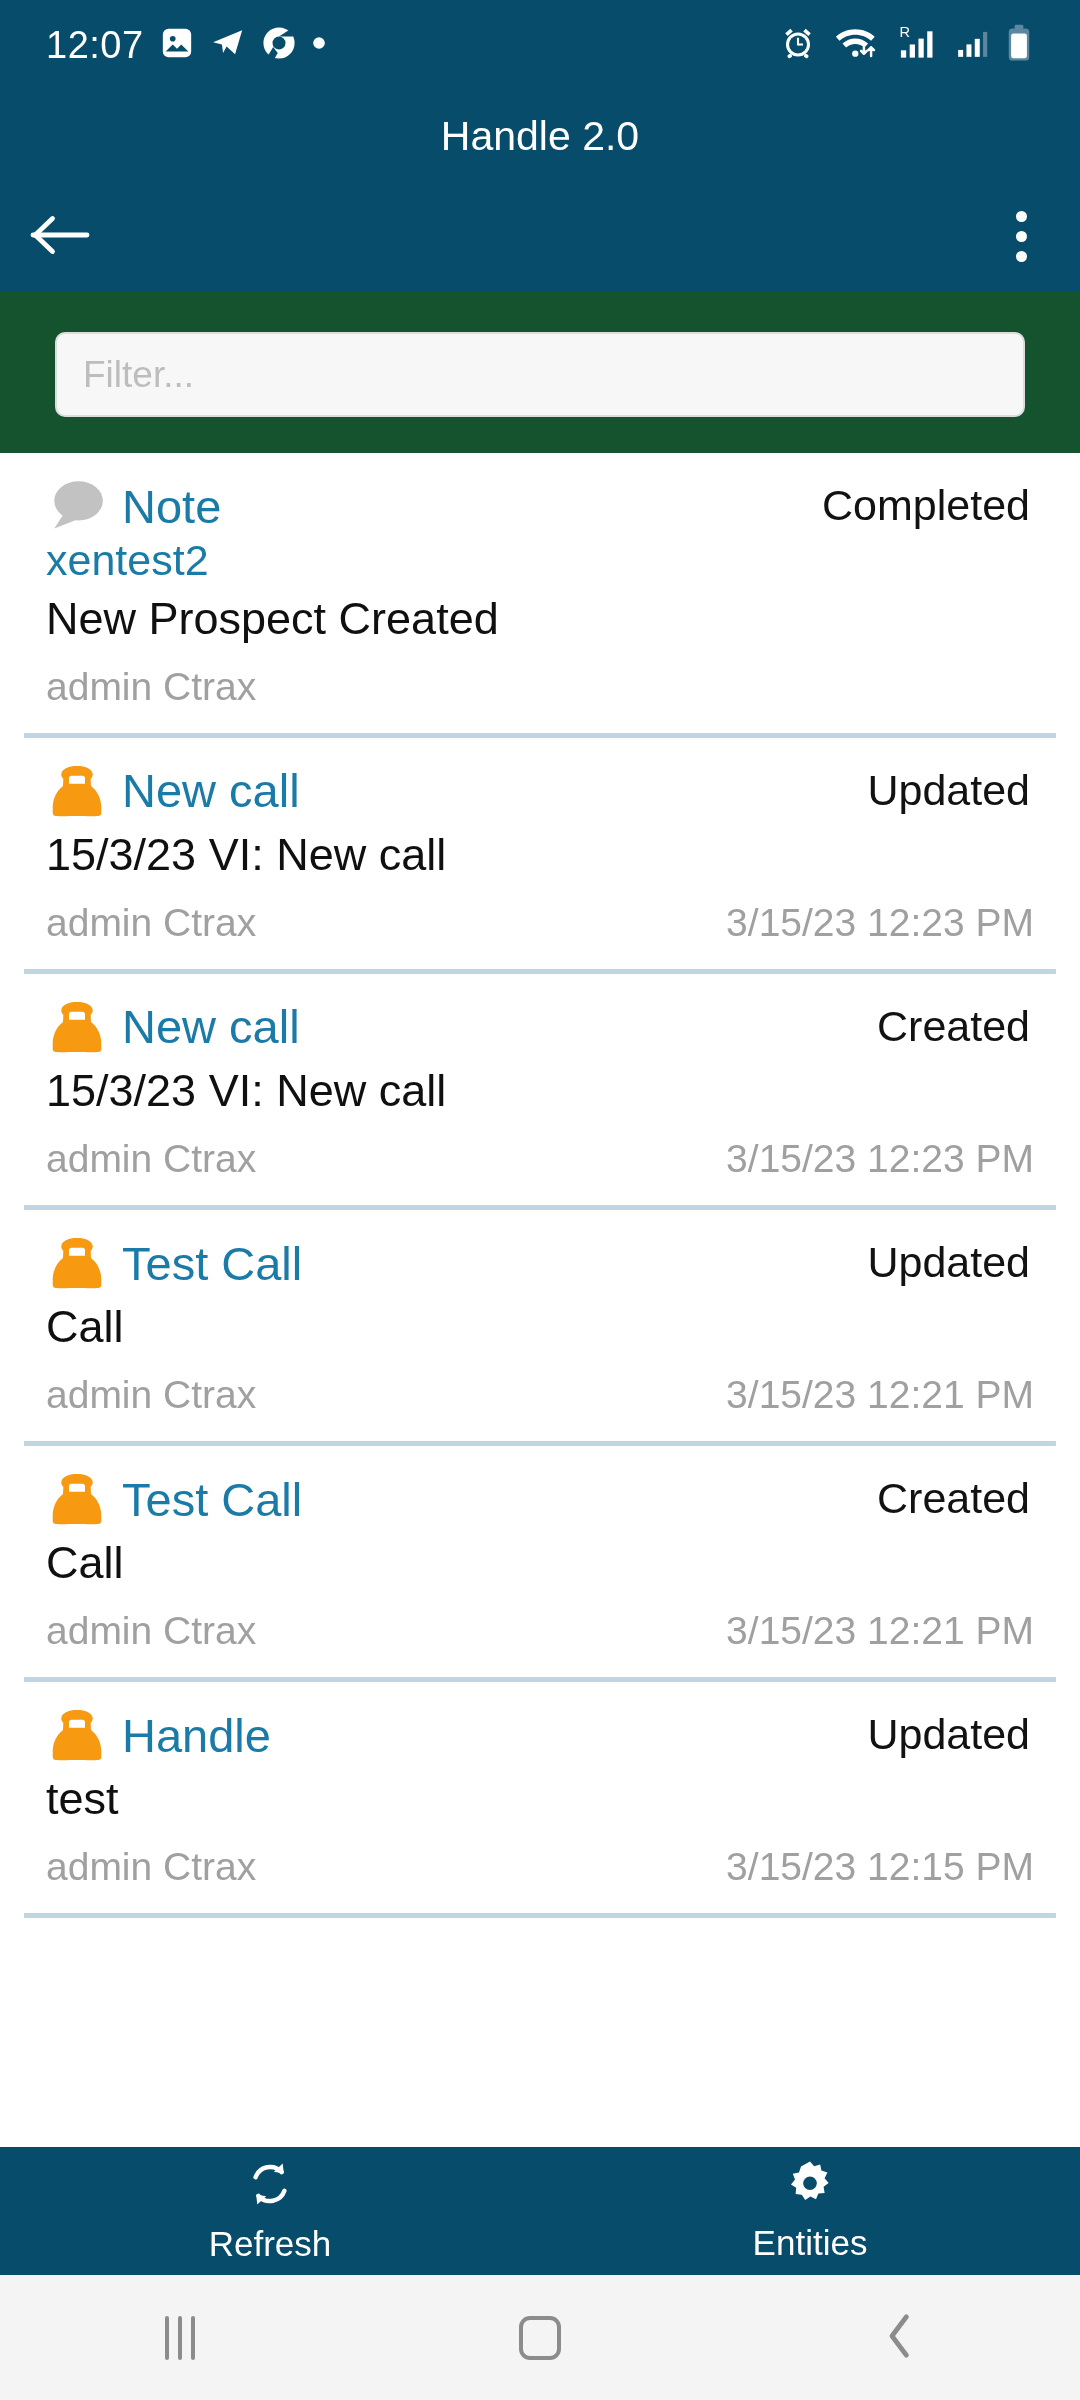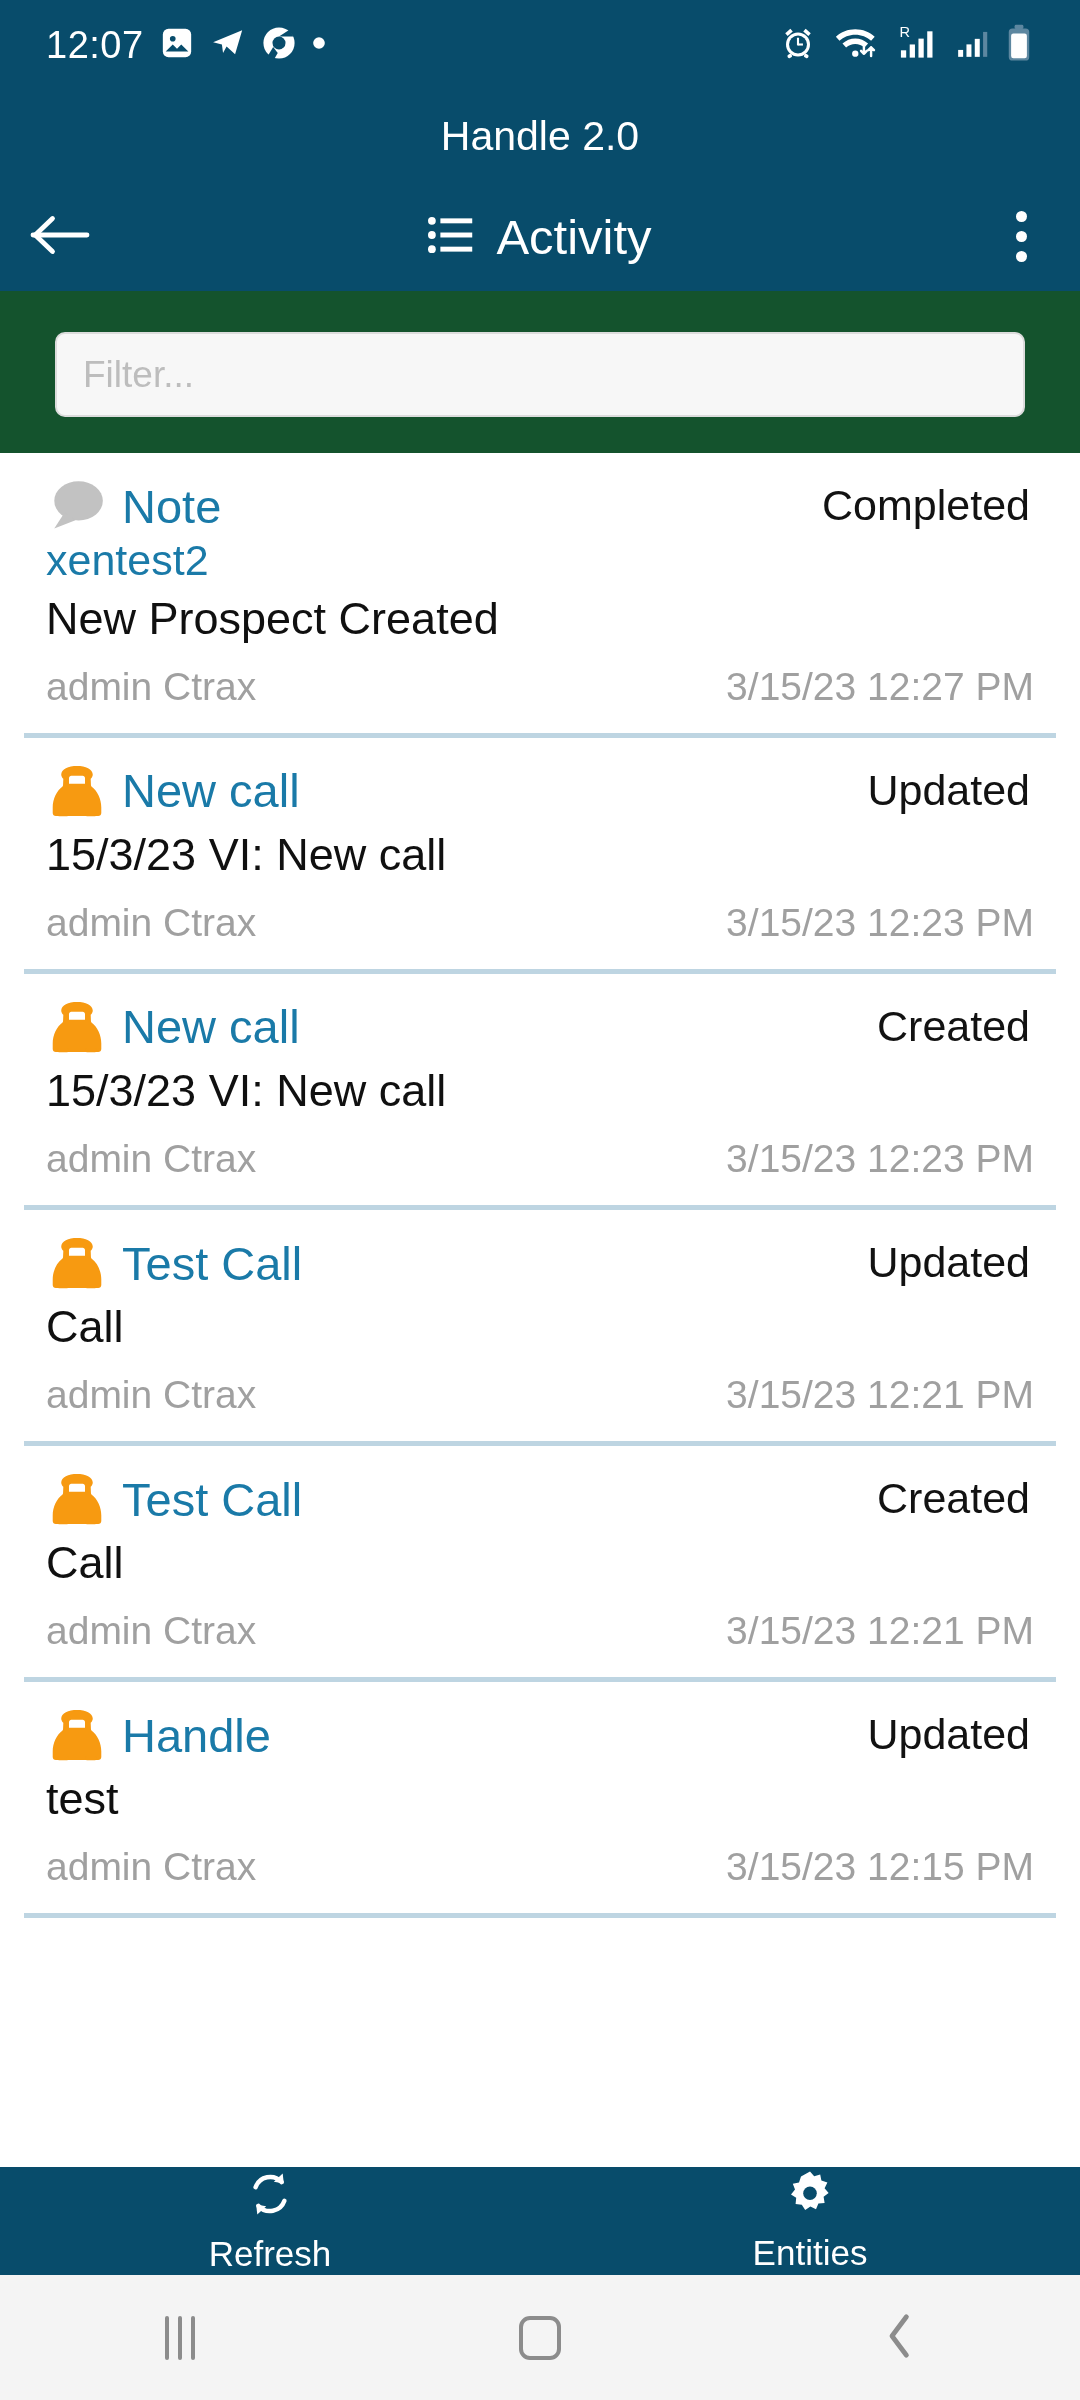--- a/index.html
+++ b/index.html
@@ -144,21 +144,21 @@
     color:#a0a0a0; font-size:39px;
     font-family:"Liberation Sans", sans-serif;
   }
   .divider {
     height:5px; background:#bed5e2;
     margin:0 24px 0 24px;
   }
 
   
   .bottombar {
-    height:108px;
+    height:128px;
     background:#084c6b;
     display:flex; align-items:center;
     flex:0 0 auto;
   }
   .bb-item {
     flex:1 1 0; height:100%;
     display:flex; flex-direction:column;
     align-items:center; justify-content:center; gap:11px;
   }
   .bb-label {
@@ -277,33 +277,20 @@
 
   <div class="actionbar">
     <div class="back-btn">
       <span>
         <svg width="60" height="48" viewBox="0 0 40 30">
             <path d="M2 15h36" stroke="#fff" stroke-width="3.2" stroke-linecap="round"></path>
             <path d="M15 4L3.5 15 15 26" stroke="#fff" stroke-width="3.2" fill="none" stroke-linecap="round" stroke-linejoin="round"></path>
           </svg>
       </span>
     </div>
-    <div class="ab-center">
-      <span>
-        <svg width="46" height="40" viewBox="0 0 26 22">
-          <circle cx="2.2" cy="3" r="2.2" fill="#fff"></circle>
-            <rect x="7" y="1.6" width="18" height="2.8" fill="#fff"></rect>
-          <circle cx="2.2" cy="11" r="2.2" fill="#fff"></circle>
-            <rect x="7" y="9.6" width="18" height="2.8" fill="#fff"></rect>
-          <circle cx="2.2" cy="19" r="2.2" fill="#fff"></circle>
-            <rect x="7" y="17.6" width="18" height="2.8" fill="#fff"></rect>
-        </svg>
-      </span>
-      <span class="ab-title">Activity</span>
-    </div>
     <div class="overflow-btn">
       <span style="display:flex;flex-direction:column;gap:9px;">
         <i class="dot3"></i>
           <i class="dot3"></i>
           <i class="dot3"></i>
       </span>
     </div>
   </div>
 
   <div class="filterwrap">
@@ -321,21 +308,20 @@
               </svg>
             </span>
             <span class="row-title">Note</span>
           </div>
           <span class="row-status">Completed</span>
         </div>
         <div class="row-sub">xentest2</div>
         <div class="row-body">New Prospect Created</div>
         <div class="row-foot">
           <span class="row-user">admin Ctrax</span>
-          <span class="row-time">3/15/23 12:27 PM</span>
         </div>
       </div>
       <div class="divider"></div>
       <div class="row">
         <div class="row-head">
           <div class="row-head-left">
             <span class="row-icon">
               <svg width="62" height="62" viewBox="0 0 24 24">
                 <path d="M12 2.2c-3.3 0-6.1 1.4-6.1 3.4 0 .6.3 1.2.8 1.7l-.1 2.5c0 .2-.1.4-.3.6C4.1 12 2.6 15.2 2.6 18.3v2.2c0 .7.5 1.2 1.2 1.2h16.4c.7 0 1.2-.5 1.2-1.2v-2.2c0-3.1-1.5-6.3-3.7-7.9-.2-.2-.3-.4-.3-.6l-.1-2.5c.5-.5.8-1.1.8-1.7 0-2-2.8-3.4-6.1-3.4z" fill="#f79a11"></path>
                 <path d="M9.8 6.1h4.4c.5 0 .9.4.9.9v2.2H8.9V7c0-.5.4-.9.9-.9z" fill="#ffffff"></path>

